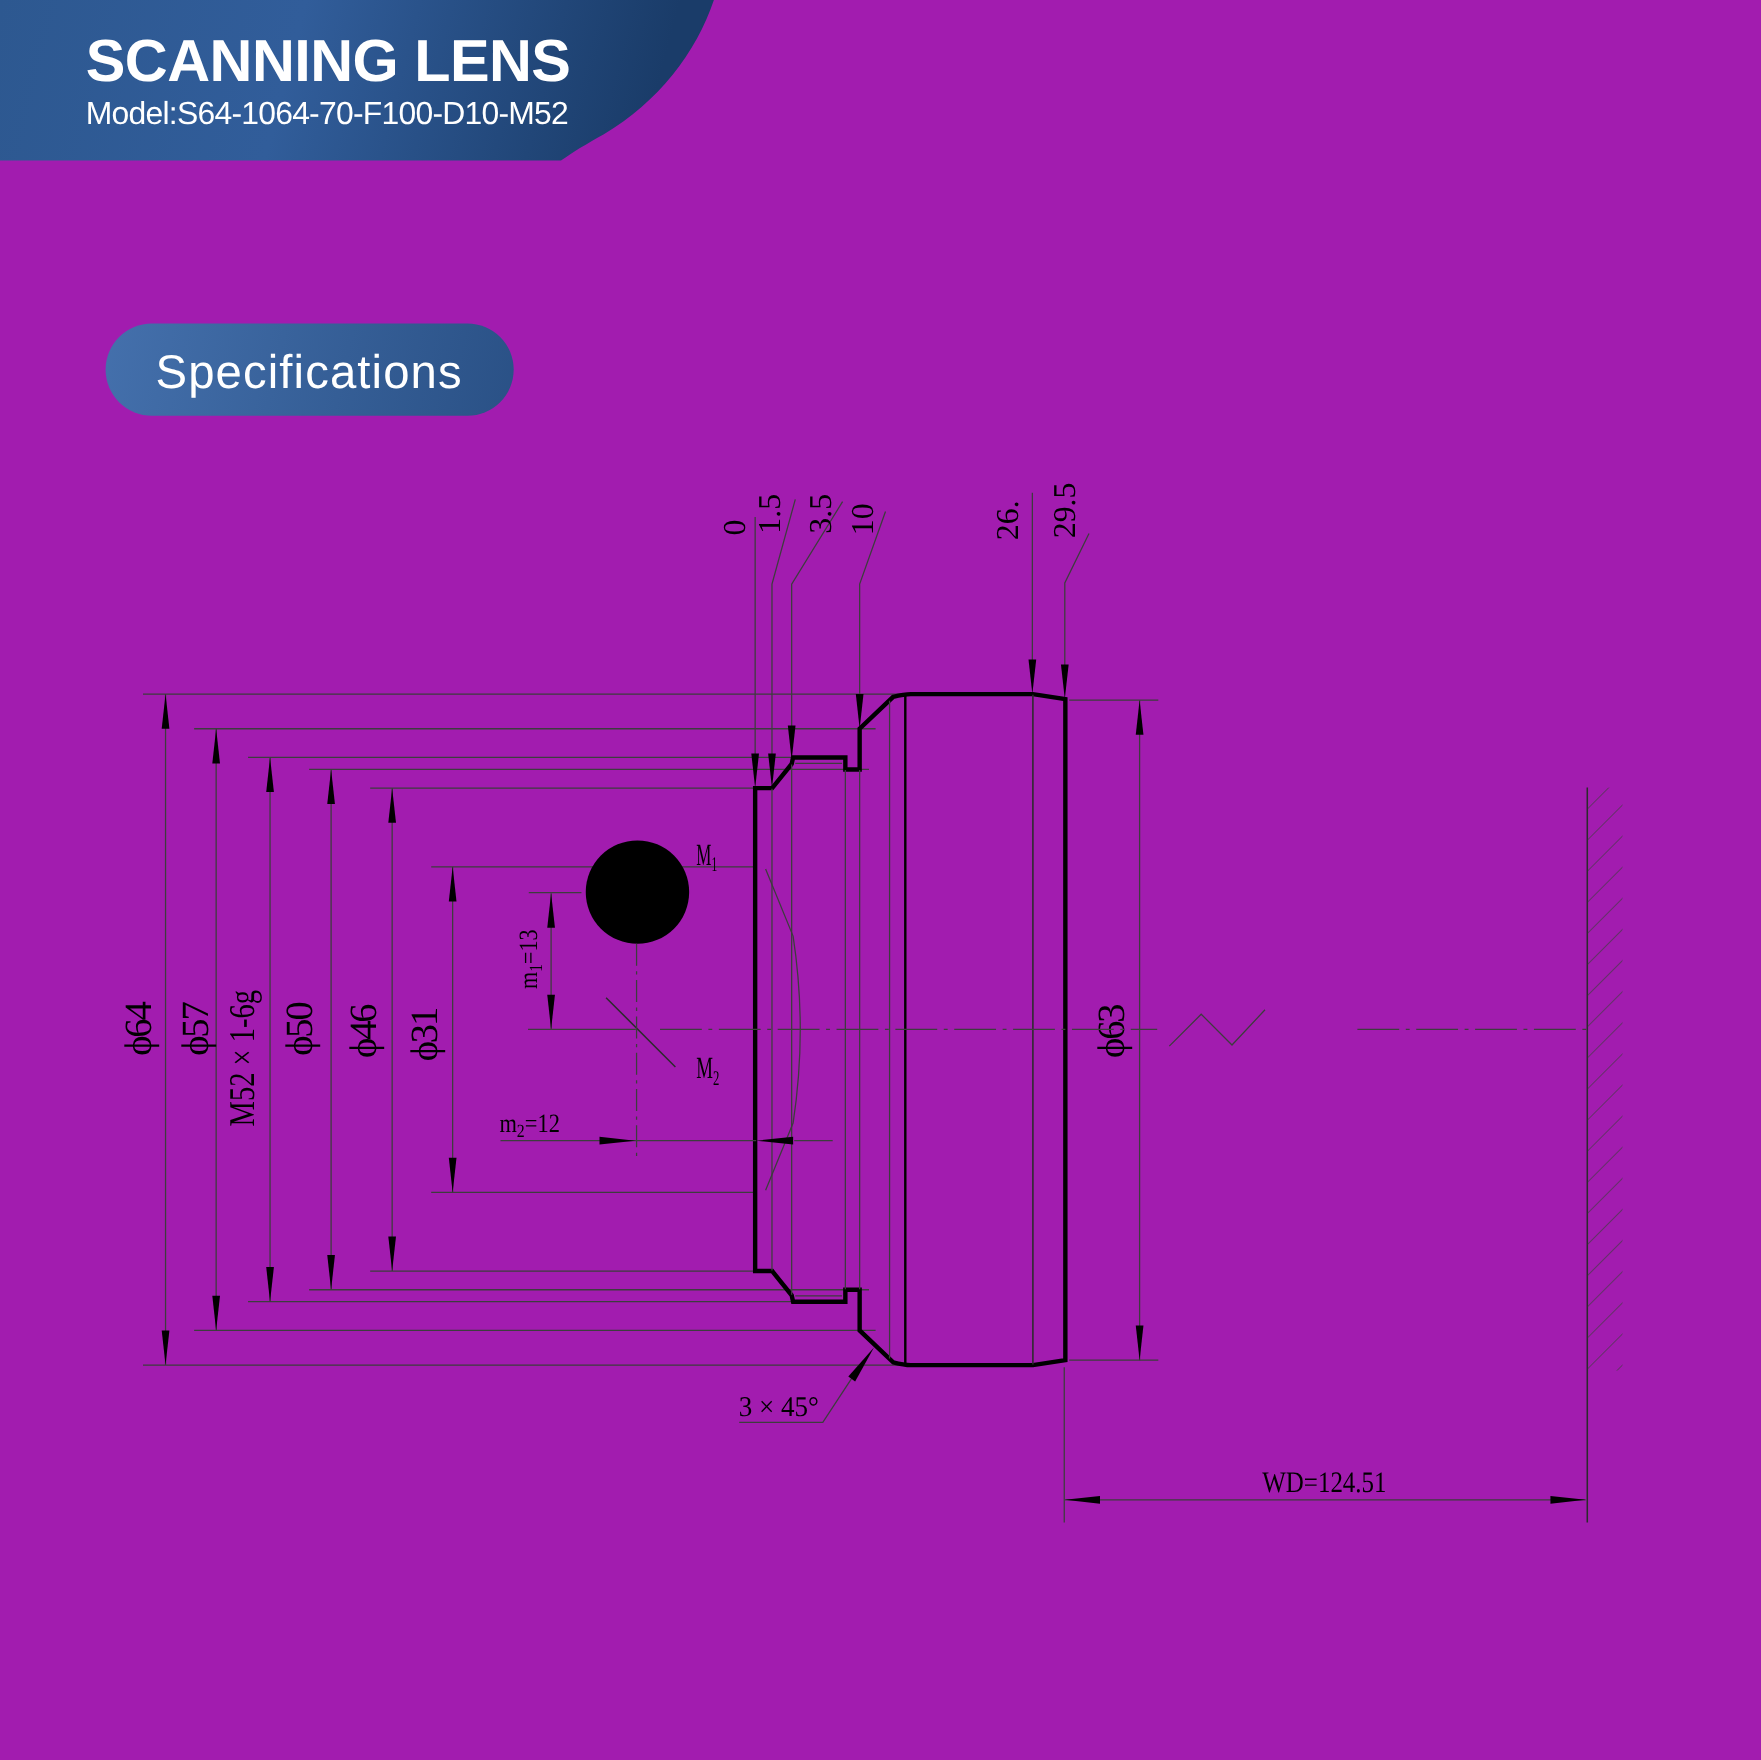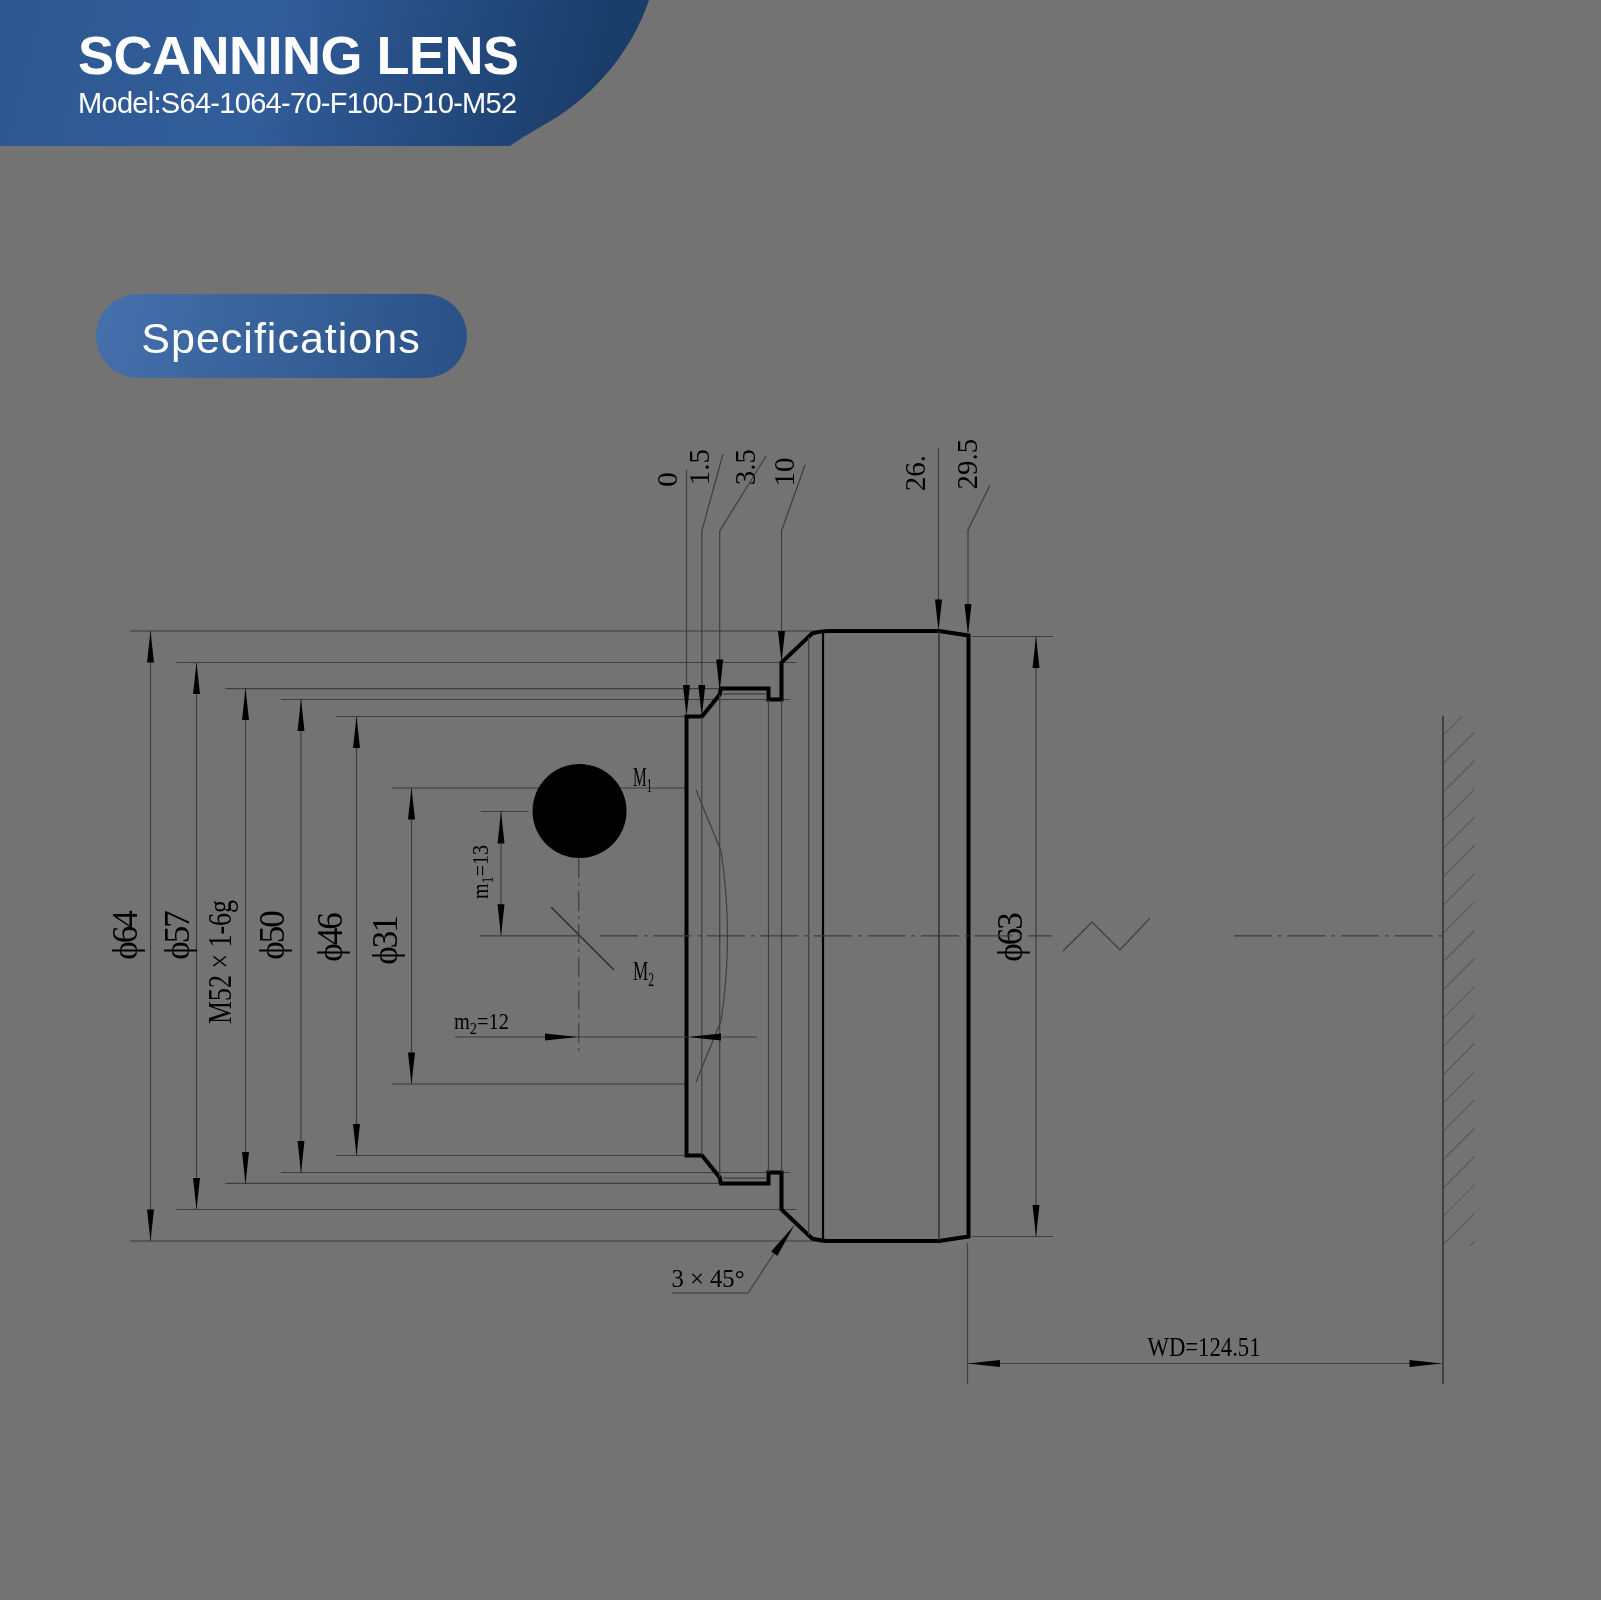--- a/index.html
+++ b/index.html
@@ -1,16 +1,16 @@
 <!DOCTYPE html>
 <html><head>
 <meta charset="utf-8">
 <style>
   html,body{margin:0;padding:0;background:#ffffff;}
-  .stage{position:relative;width:1601px;height:1600px;background:#737373;overflow:hidden;}
+  .stage{position:relative;width:1601px;height:1600px;background:#a21caf;overflow:hidden;}
   svg{display:block;}
   .cad-text{font-family:"Liberation Serif",serif;fill:currentColor;}
   .banner-title{font-family:"Liberation Sans",sans-serif;font-weight:bold;fill:#ffffff;}
   .banner-model{font-family:"Liberation Sans",sans-serif;fill:#ffffff;}
   .pill-label{font-family:"Liberation Sans",sans-serif;fill:#ffffff;}
   .thick{stroke:currentColor;stroke-width:4;fill:none;}
   .medium{stroke:currentColor;stroke-width:2.2;fill:none;}
   .thin{stroke:#3d3d3d;stroke-width:1.15;fill:none;}
   .thin2{stroke:#2b2b2b;stroke-width:1.4;fill:none;}
   .arrow{fill:currentColor;stroke:none;}

